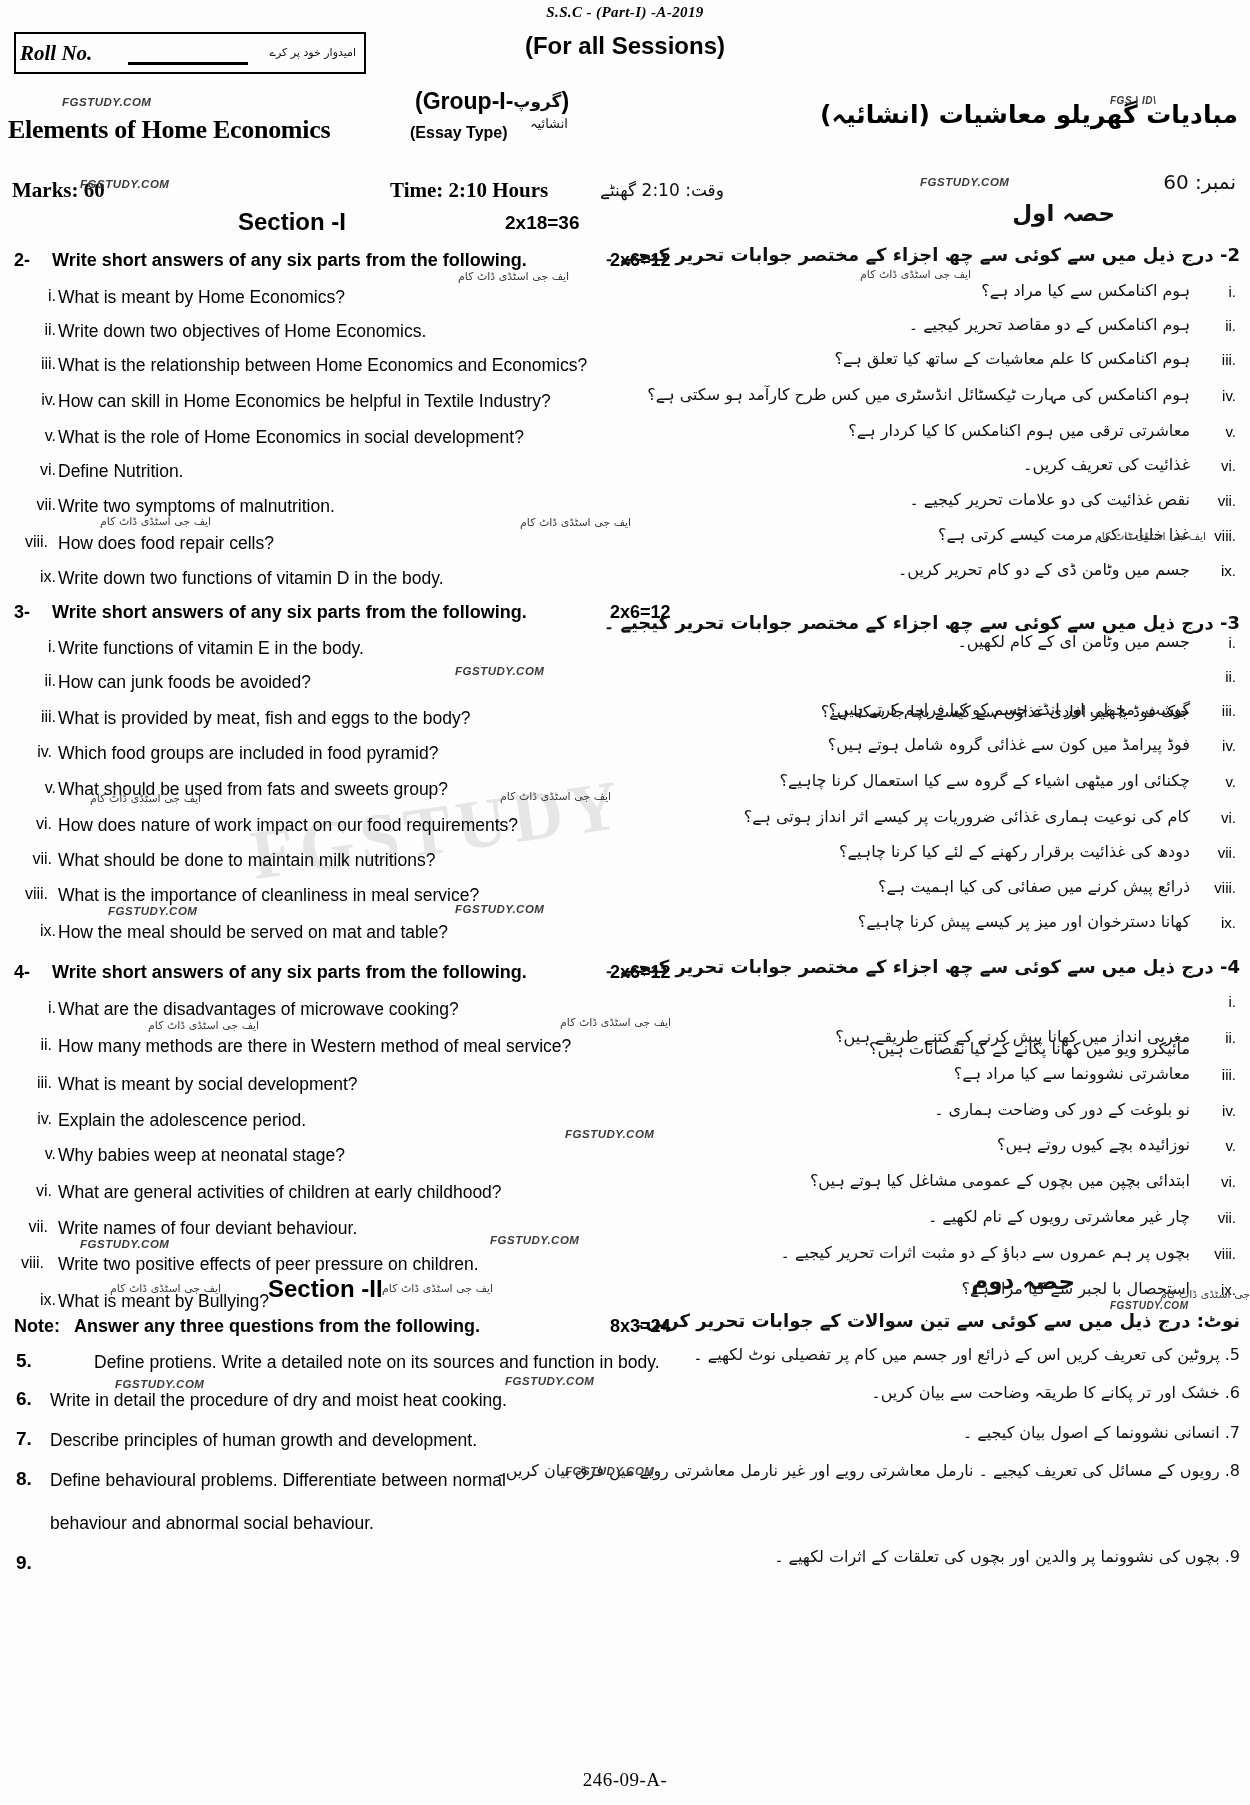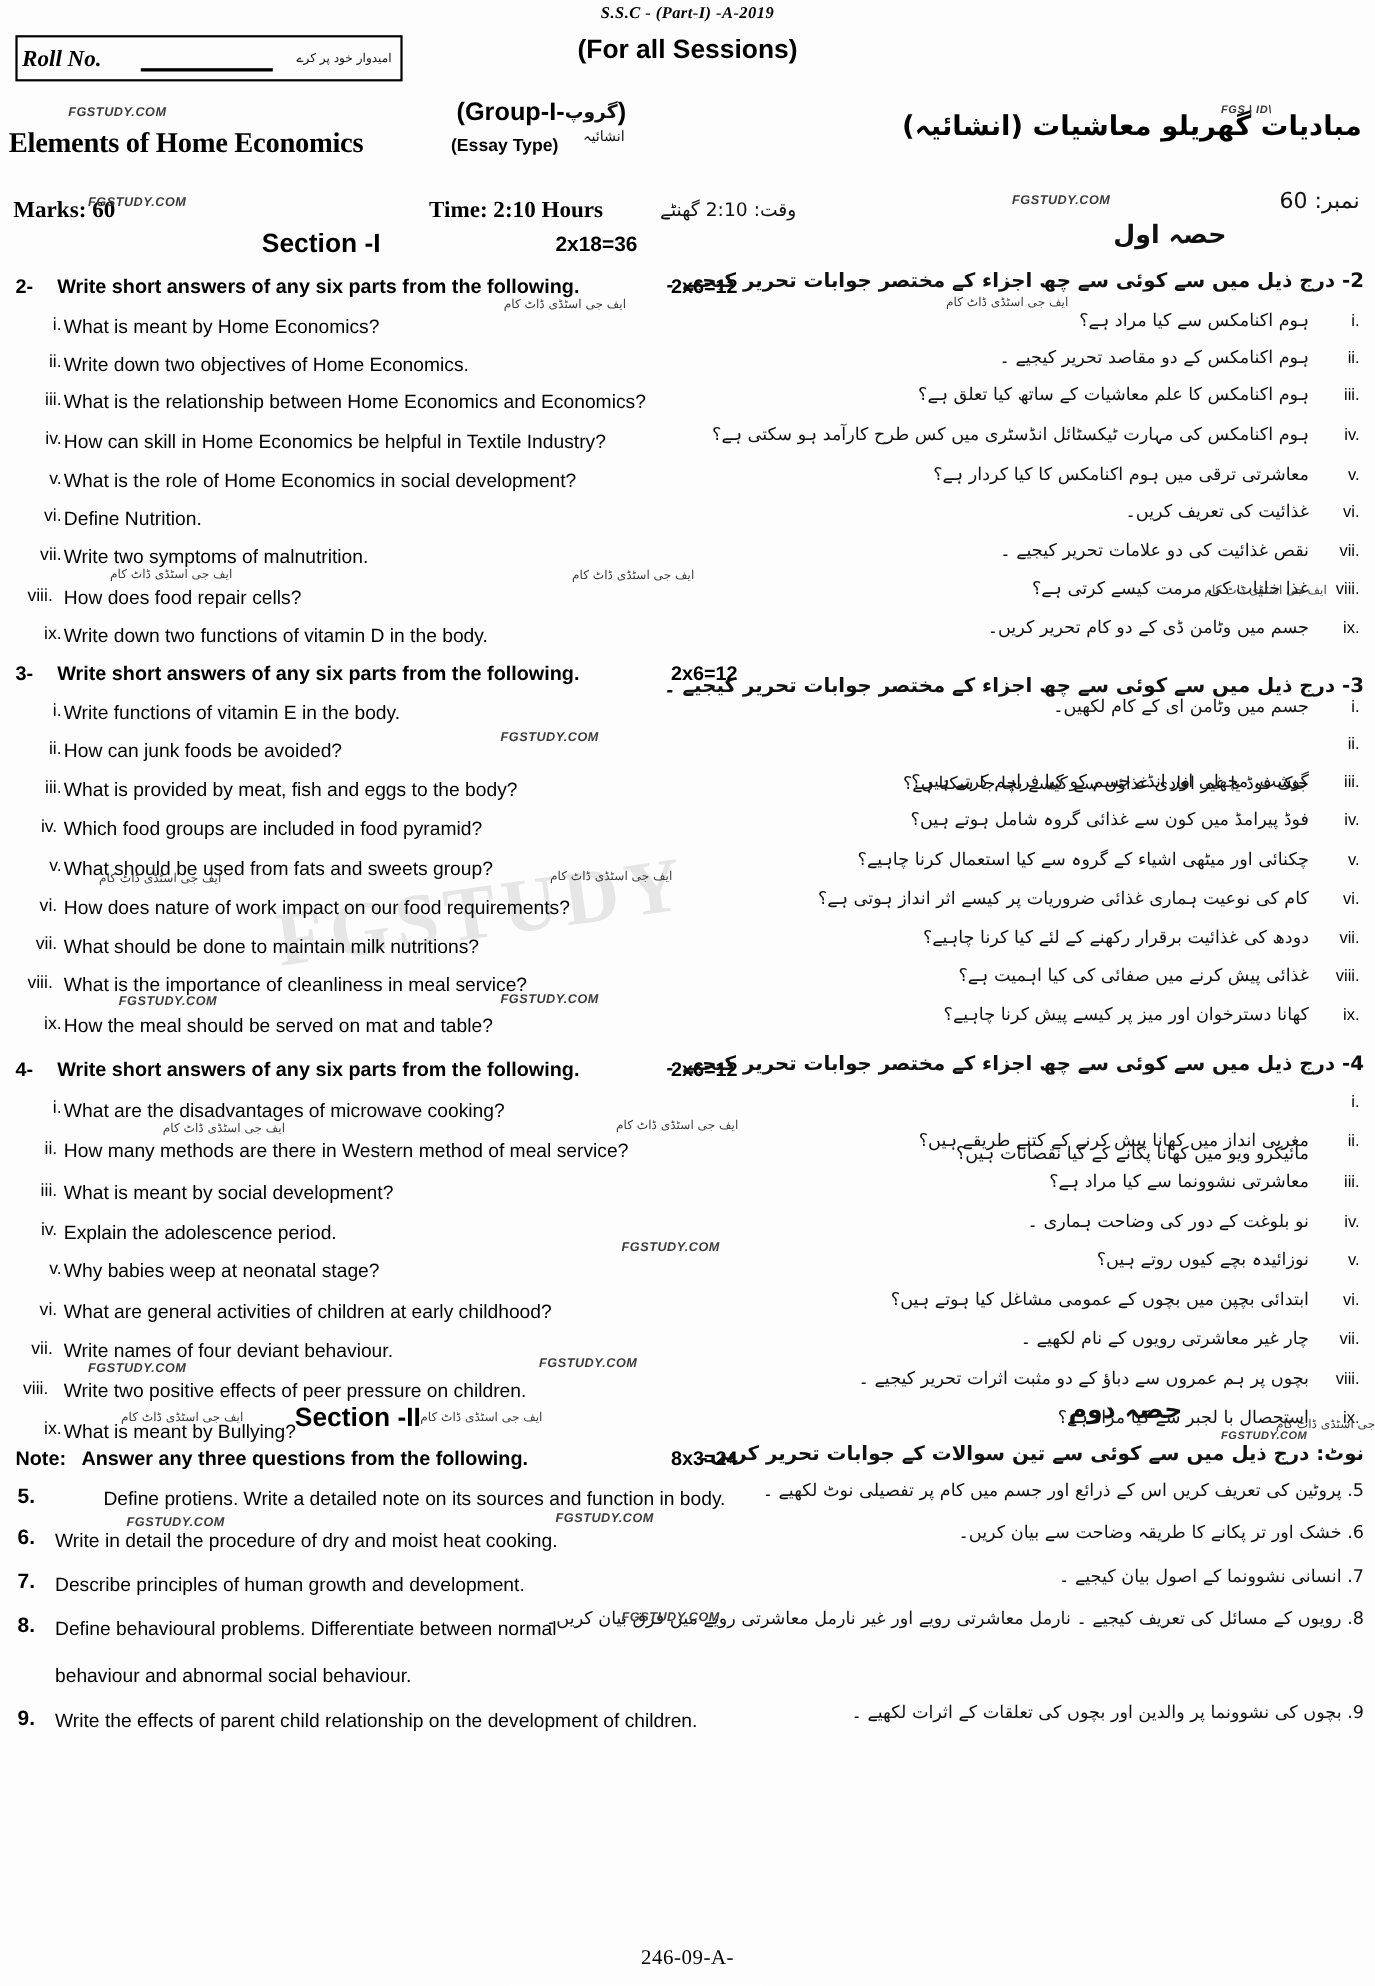--- a/index.html
+++ b/index.html
@@ -409,21 +409,21 @@
   <div class="part-ur urdu" style="top:807px;">کام کی نوعیت ہماری غذائی ضروریات پر کیسے اثر انداز ہوتی ہے؟</div>
 
   <div class="part-rn" style="top:850px; left:6px;">vii.</div>
   <div class="part-en" style="top:850px; left:58px;">What should be done to maintain milk nutritions?</div>
   <div class="part-ur-rn" style="top:844px;">vii.</div>
   <div class="part-ur urdu" style="top:842px;">دودھ کی غذائیت برقرار رکھنے کے لئے کیا کرنا چاہیے؟</div>
 
   <div class="part-rn" style="top:885px; left:2px;">viii.</div>
   <div class="part-en" style="top:885px; left:58px;">What is the importance of cleanliness in meal service?</div>
   <div class="part-ur-rn" style="top:879px;">viii.</div>
-  <div class="part-ur urdu" style="top:877px;">غذائی پیش کرنے میں صفائی کی کیا اہمیت ہے؟</div>
+  <div class="part-ur urdu" style="top:877px;">ذرائع پیش کرنے میں صفائی کی کیا اہمیت ہے؟</div>
 
   <div class="part-rn" style="top:922px; left:10px;">ix.</div>
   <div class="part-en" style="top:922px; left:58px;">How the meal should be served on mat and table?</div>
   <div class="part-ur-rn" style="top:914px;">ix.</div>
   <div class="part-ur urdu" style="top:912px;">کھانا دسترخوان اور میز پر کیسے پیش کرنا چاہیے؟</div>
 
   <div class="wm" style="top:665px; left:455px;">FGSTUDY.COM</div>
   <div class="wm-ur" style="top:792px; left:90px;">ایف جی اسٹڈی ڈاٹ کام</div>
   <div class="wm-ur" style="top:790px; left:500px;">ایف جی اسٹڈی ڈاٹ کام</div>
   <div class="wm" style="top:905px; left:108px;">FGSTUDY.COM</div>
@@ -507,21 +507,20 @@
   <div class="qnum-en" style="top:1428px; left:16px; font-size:19px;">7.</div>
   <div class="lq-en" style="top:1430px; left:50px;">Describe principles of human growth and development.</div>
   <div class="lq-ur urdu" style="top:1423px;">7. انسانی نشوونما کے اصول بیان کیجیے ۔</div>
 
   <div class="qnum-en" style="top:1468px; left:16px; font-size:19px;">8.</div>
   <div class="lq-en" style="top:1470px; left:50px;">Define behavioural problems. Differentiate between normal</div>
   <div class="lq-en" style="top:1513px; left:50px;">behaviour and abnormal social behaviour.</div>
   <div class="lq-ur urdu" style="top:1461px;">8. رویوں کے مسائل کی تعریف کیجیے ۔ نارمل معاشرتی رویے اور غیر نارمل معاشرتی رویے میں فرق بیان کریں۔</div>
 
   <div class="qnum-en" style="top:1552px; left:16px; font-size:19px;">9.</div>
-  <div class="lq-en" style="top:1554px; left:50px;">Write the effects of parent child relationship on the development of children.</div>
   <div class="lq-ur urdu" style="top:1547px;">9. بچوں کی نشوونما پر والدین اور بچوں کی تعلقات کے اثرات لکھیے ۔</div>
 
   <div class="wm" style="top:1378px; left:115px;">FGSTUDY.COM</div>
   <div class="wm" style="top:1375px; left:505px;">FGSTUDY.COM</div>
   <div class="wm" style="top:1465px; left:565px;">FGSTUDY.COM</div>
   <div class="wm" style="top:1300px; left:1110px; font-size:10px;">FGSTUDY.COM</div>
 
   <div class="footer-code" style="bottom:14px;">246-09-A-</div>
 
 </div>

